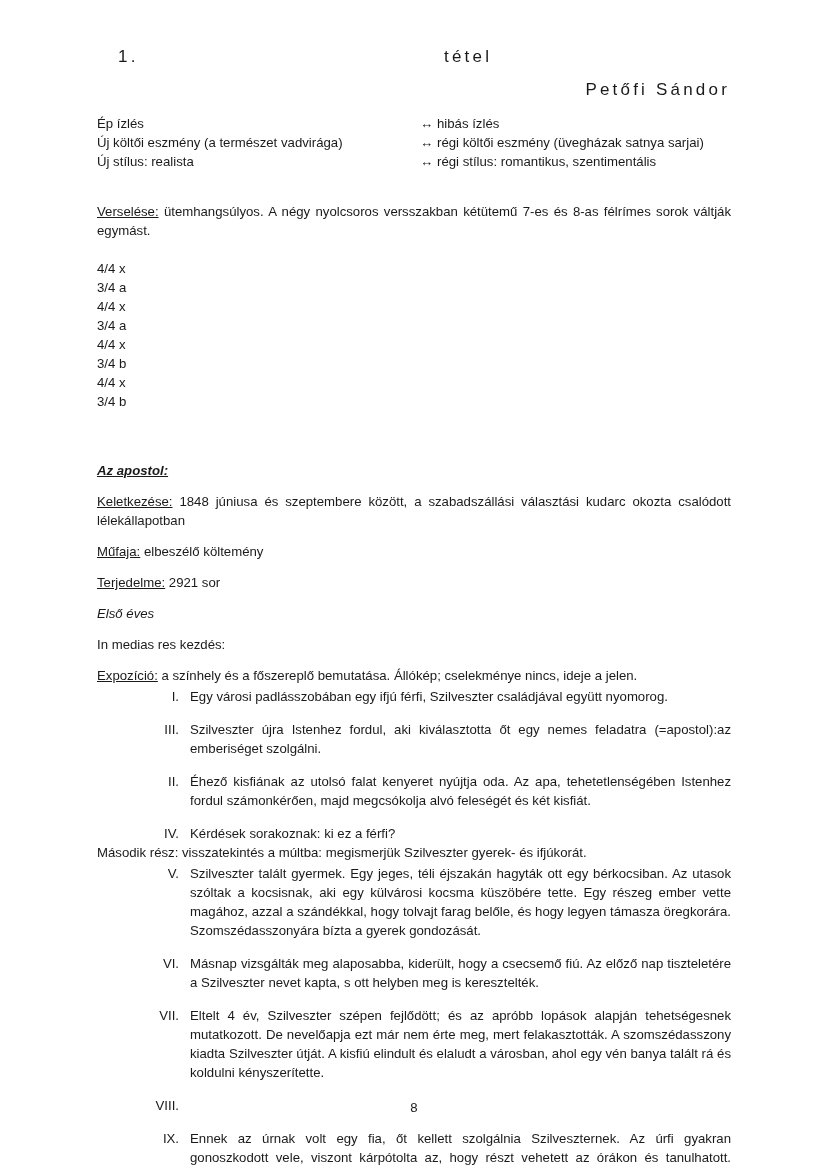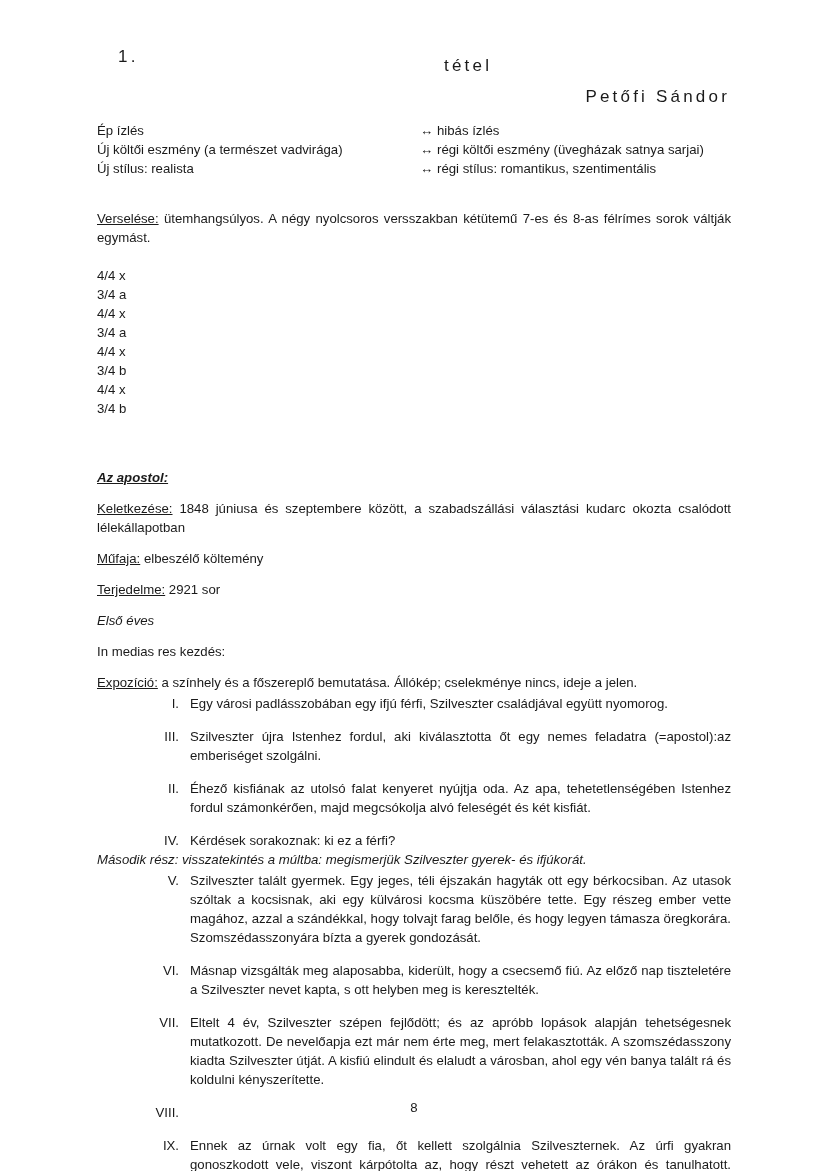--- a/index.html
+++ b/index.html
@@ -39,29 +39,29 @@
     letter-spacing: 3.2px;
   }
   .title-num {
     position: absolute;
     left: 21px;
     top: 0;
   }
   .title-word {
     position: absolute;
     left: 347px;
-    top: 9px;
+    top: 0;
   }
   .author-row {
     height: 30px;
     font-size: 17px;
     letter-spacing: 3.2px;
     text-align: right;
     padding-right: 1px;
-    margin-top: 9px;
+    margin-top: 2px;
   }
 
   
   .compare {
     margin-top: 4px;
     font-size: 13.2px;
     line-height: 19px;
   }
   .crow {
     display: flex;
@@ -125,21 +125,20 @@
   }
   .rtext {
     flex: 1 1 auto;
     text-align: justify;
   }
   .rtext.nojust { text-align: left; }
 
   .midline {
     font-size: 13.2px;
     line-height: 19px;
-    font-style: italic;
   }
 
   
   .footer {
     position: absolute;
     left: 0;
     top: 1100px;
     width: 828px;
     text-align: center;
     font-size: 13.2px;

